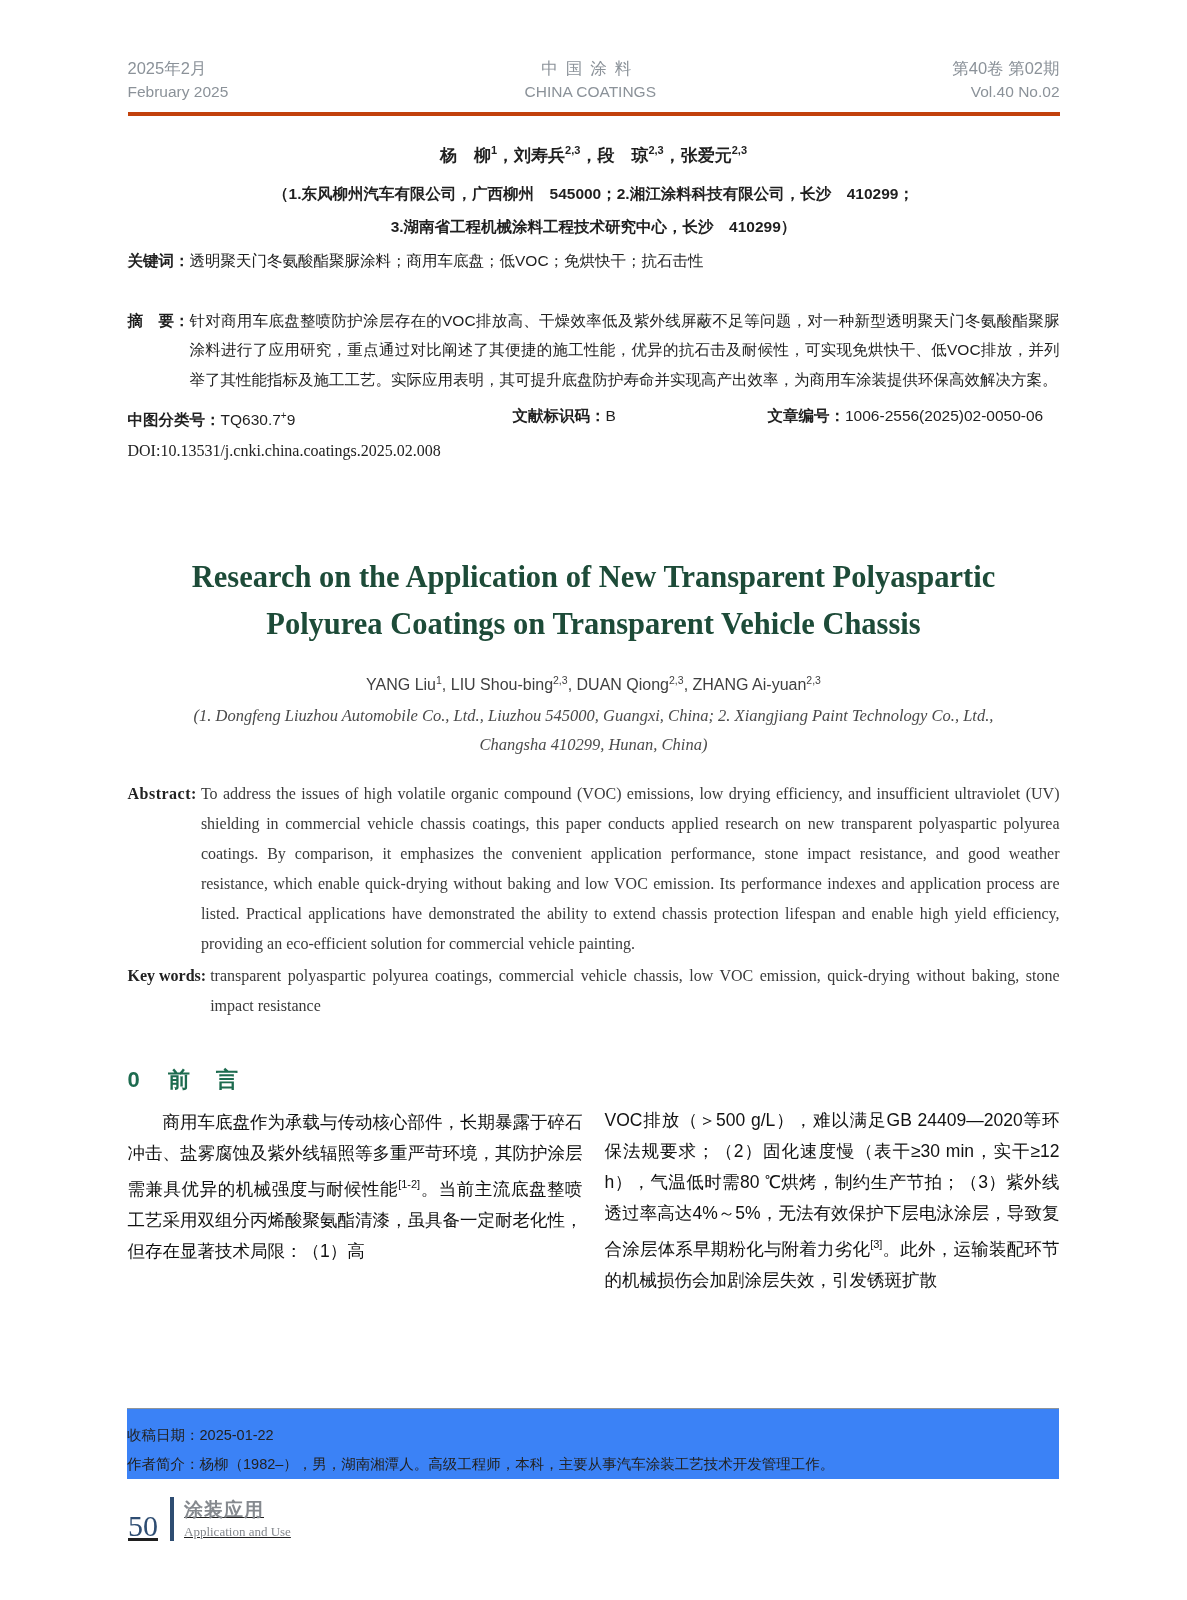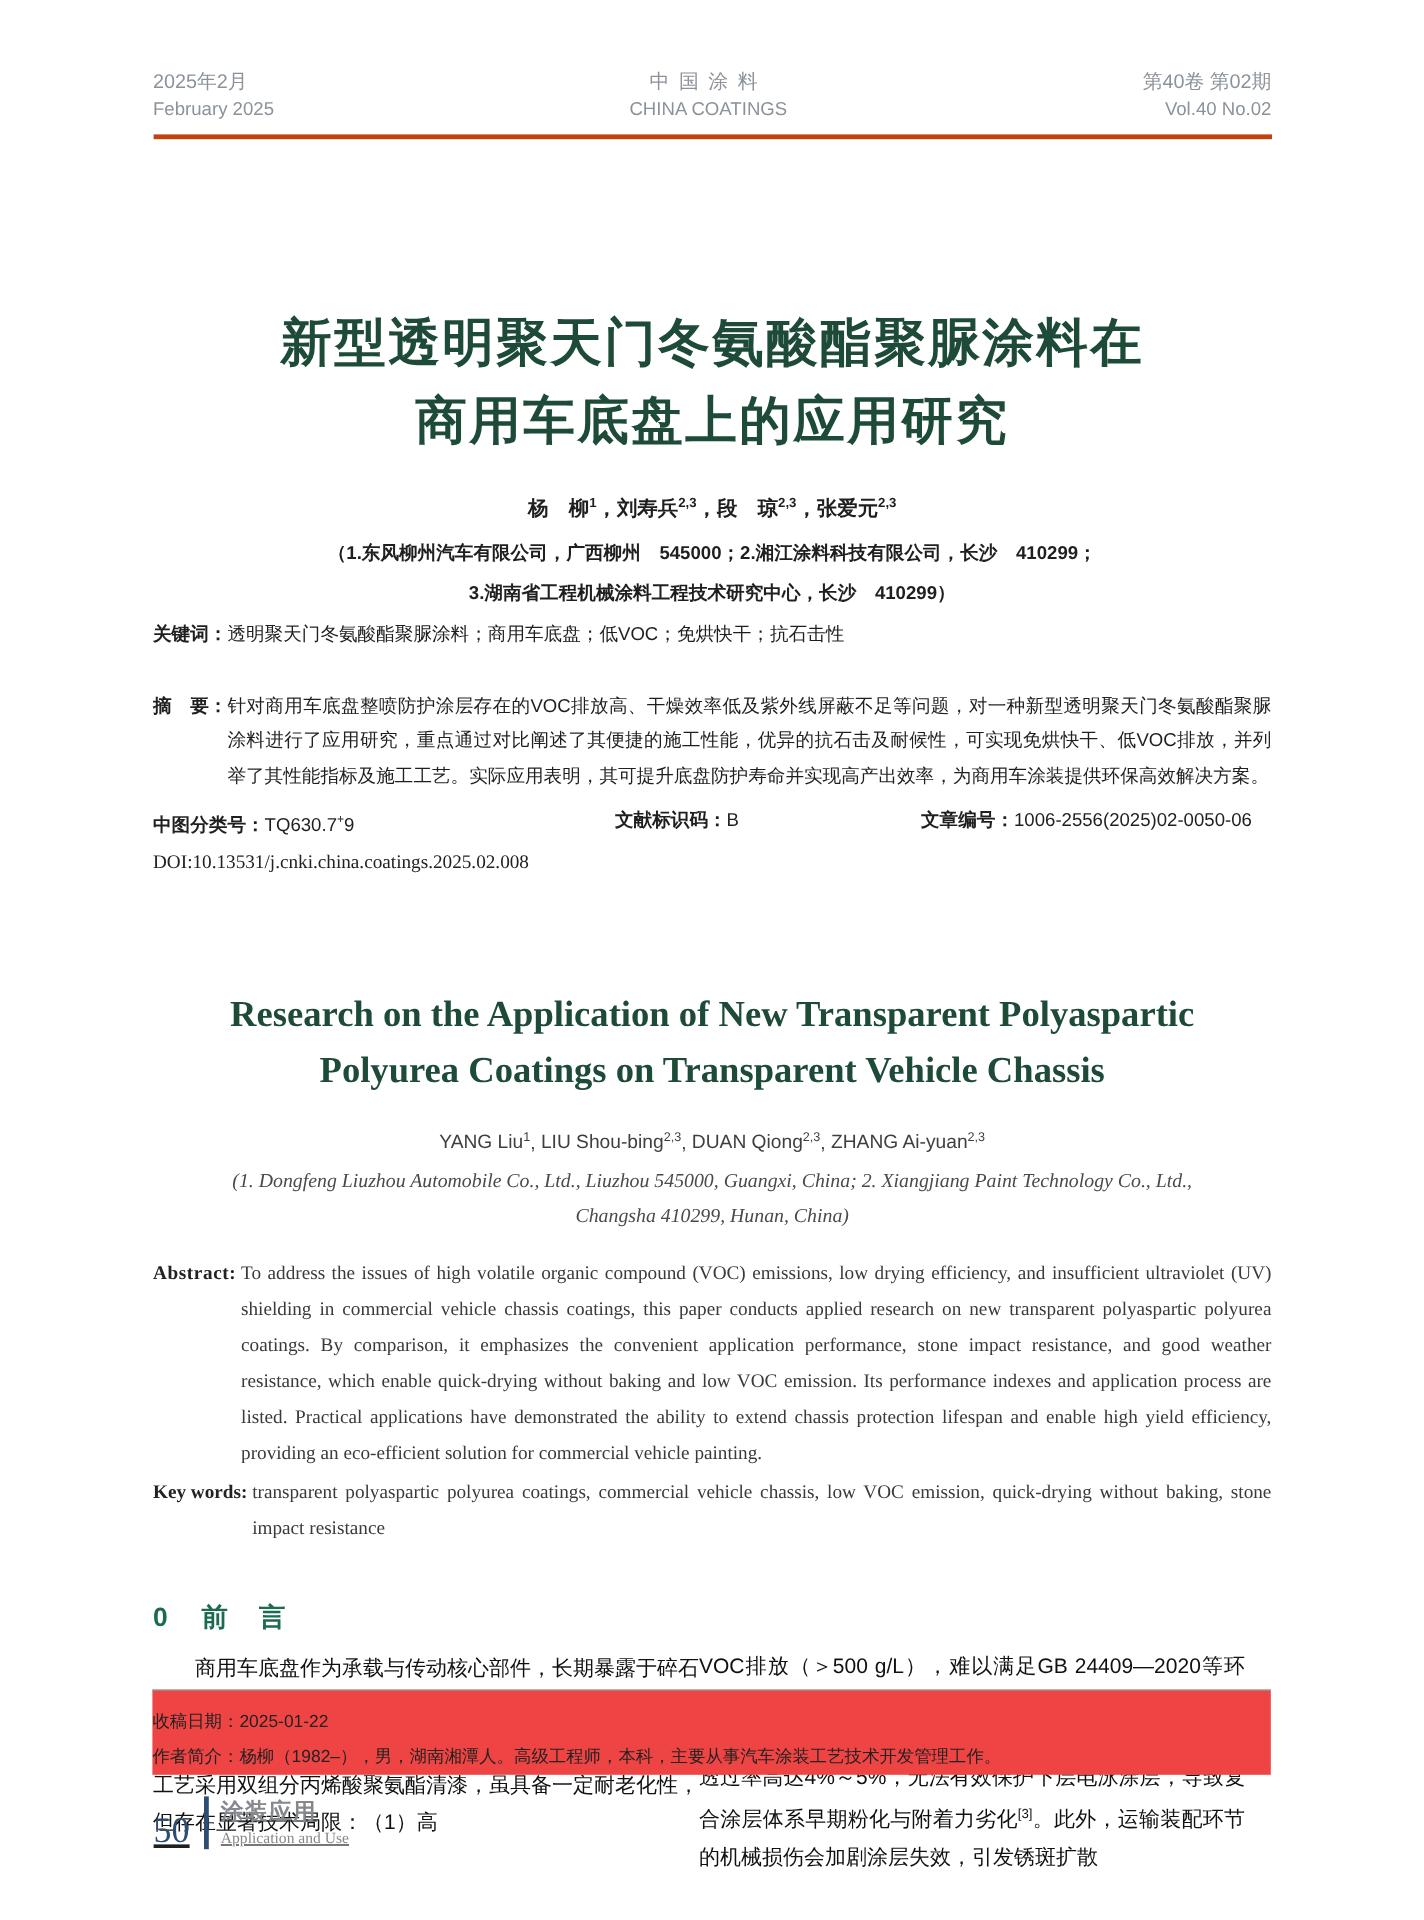--- a/index.html
+++ b/index.html
@@ -86,39 +86,39 @@
   .abstract-en .txt { text-align: justify; }
   .keywords-en {
     margin-top: 2px;
     font-family: "Liberation Serif", serif;
     font-size: 16px; line-height: 30px; color: #3a3a3a;
   }
   .keywords-en .lbl { color: #222; }
   .keywords-en .txt { text-align: justify; }
 
   
-  .body-cols { margin-top: 44px; display: flex; }
+  .body-cols { margin-top: 44px; display: flex; gap: 22px; }
   .col { width: 455px; }
   .sec-head {
     color: #1d6b4f; font-weight: 700; font-size: 22px;
     letter-spacing: 2px; margin-bottom: 12px;
   }
   .sec-head .num { margin-right: 18px; }
   .sec-head .word { letter-spacing: 26px; }
   .para {
     font-size: 17.5px; line-height: 31px; text-align: justify; color: #111;
   }
   .para.indent { text-indent: 2em; }
   .para sup { font-size: 11px; }
   .col.right { padding-top: 40px; }
 
   
   .footnote {
     position: absolute; left: 127px; width: 932px; top: 1408px;
-    background: #ef4444;
+    background: #3b82f6;
     border-top: 1.5px solid #8f959a;
     padding-top: 12px;
     font-size: 14.5px; line-height: 29px; color: #222;
   }
 
   
   .pfooter {
     position: absolute; left: 110px; top: 1497px;
     display: flex; align-items: flex-start; text-decoration: underline;
   }
@@ -146,24 +146,20 @@
       <div class="blk c">
         <div class="cn">中国涂料</div>
         <div class="sub">CHINA COATINGS</div>
       </div>
       <div class="blk r">
         <div>第40卷 第02期</div>
         <div class="sub">Vol.40 No.02</div>
       </div>
     </div>
 
-    <h1 class="title-cn">
-      <div>新型透明聚天门冬氨酸酯聚脲涂料在</div>
-      <div>商用车底盘上的应用研究</div>
-    </h1>
 
     <div class="authors-cn">
       <span><span>杨　柳</span><sup>1</sup></span><span>，</span><span><span>刘寿兵</span><sup>2,3</sup></span><span>，</span><span><span>段　琼</span><sup>2,3</sup></span><span>，</span><span><span>张爱元</span><sup>2,3</sup></span>
     </div>
 
     <div class="affil-cn">
       <div>（1.东风柳州汽车有限公司，广西柳州　545000；2.湘江涂料科技有限公司，长沙　410299；</div>
       <div>3.湖南省工程机械涂料工程技术研究中心，长沙　410299）</div>
     </div>
 

